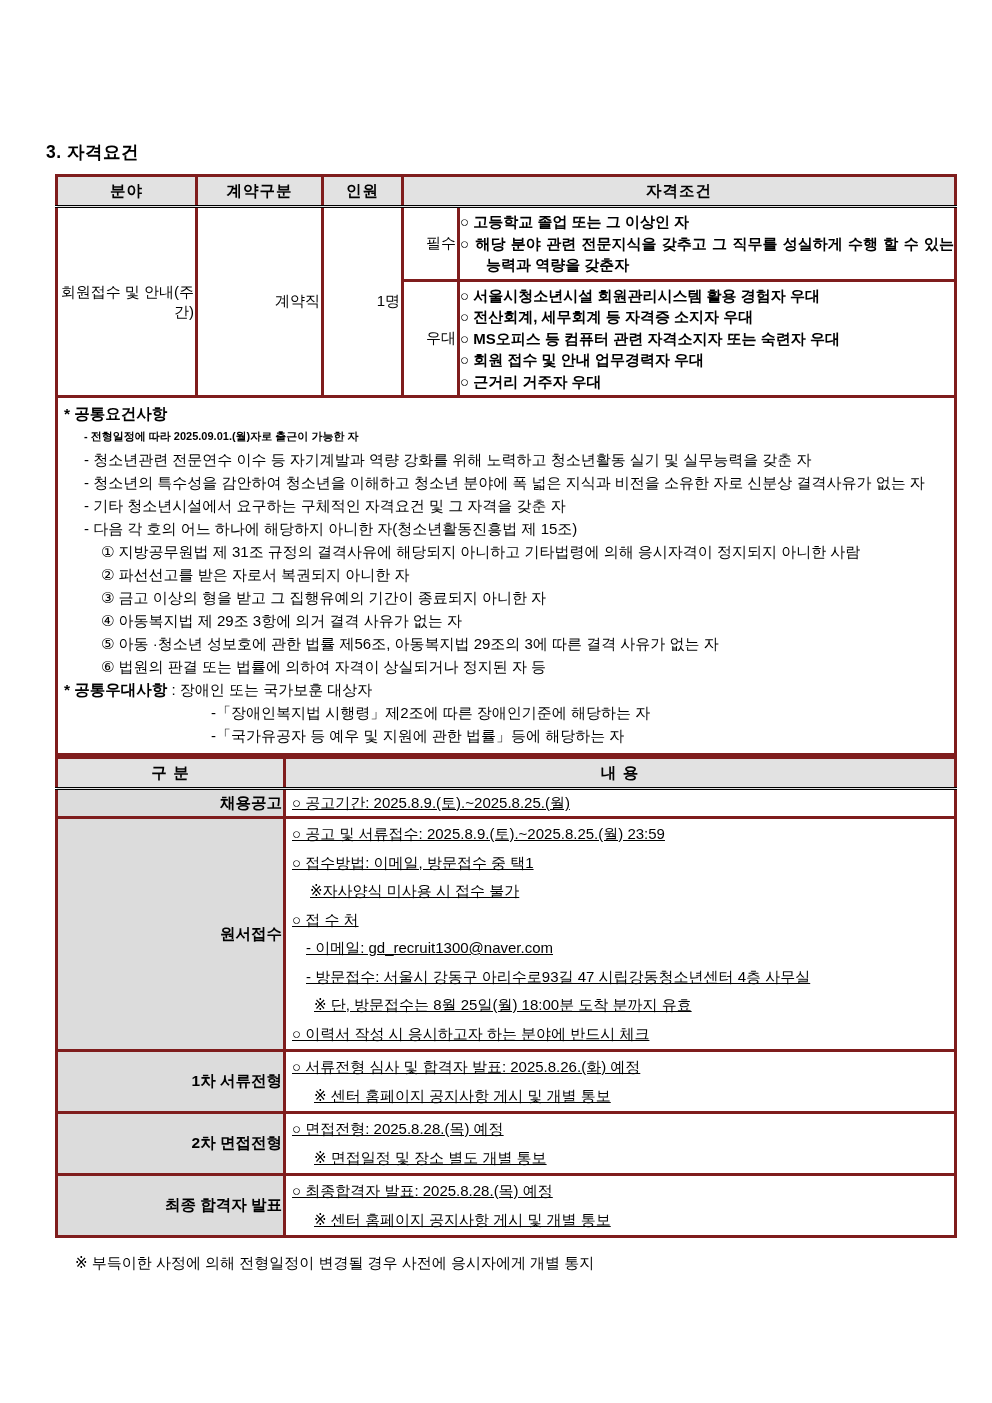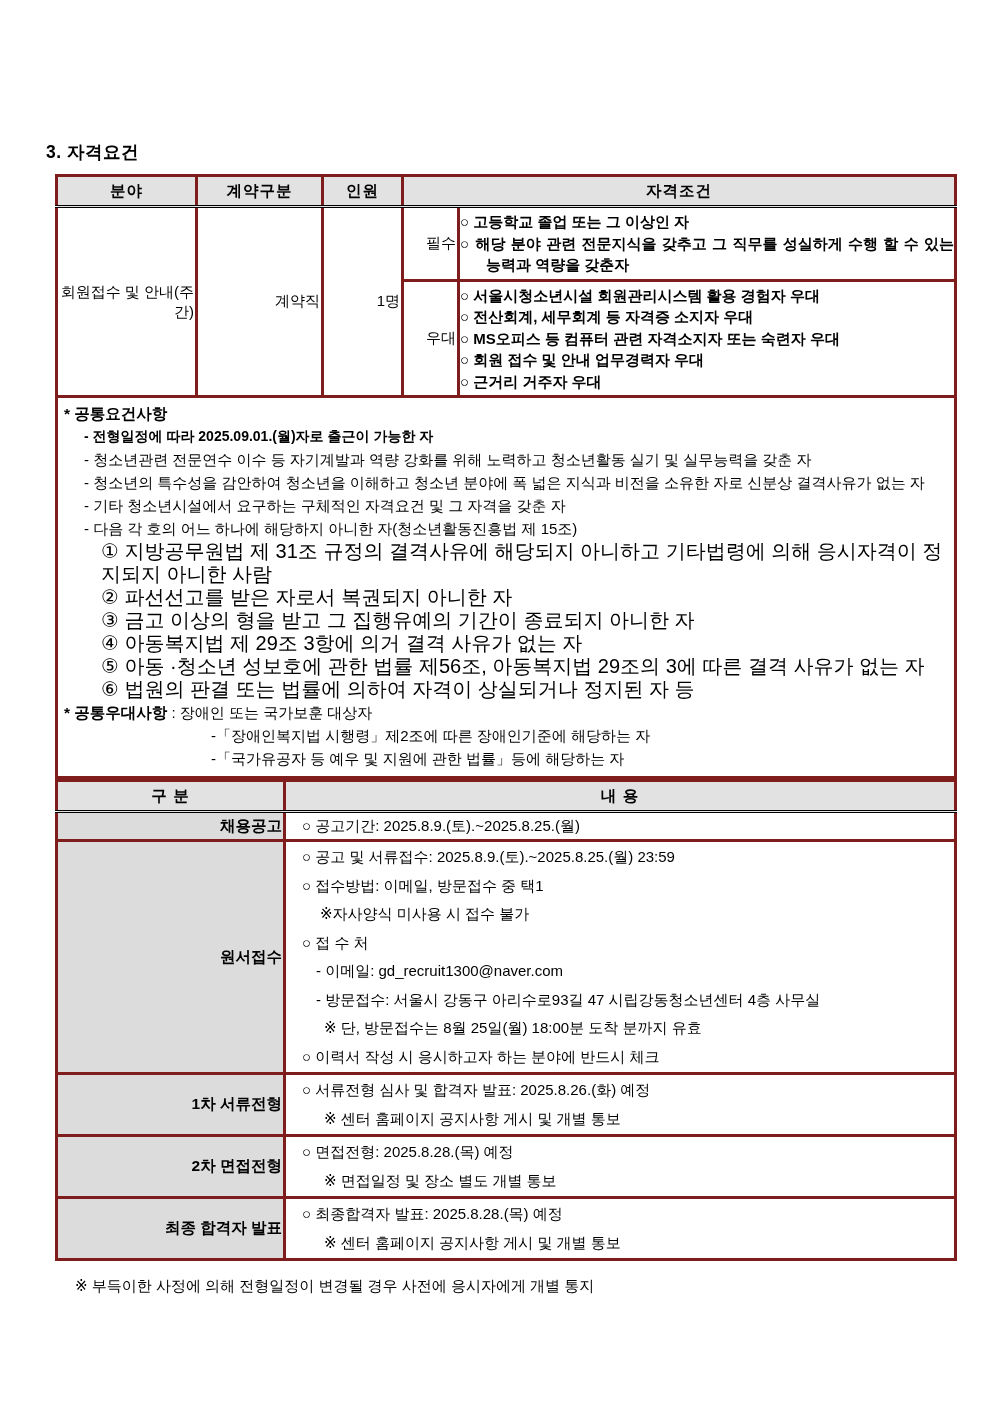--- a/index.html
+++ b/index.html
@@ -18,27 +18,27 @@
   .fieldcell{font-weight:normal;line-height:20px;}
   .sub{font-size:15px;}
   .cond{padding:3px 0;vertical-align:middle;}
   .bold{font-weight:bold;}
   .li{padding-left:26px;text-indent:-26px;line-height:21.5px;}
   .just{text-align:justify;}
 
   .common{padding:4px 8px 6px 6px;line-height:23px;vertical-align:top;}
   .ct{font-weight:bold;font-size:15.5px;}
   .dash{padding-left:37px;text-indent:-17px;font-size:15px;}
-  .dash.b1{font-weight:bold;font-size:14px;}
-  .num{padding-left:37px;font-size:20px;}
+  .dash.b1{font-weight:bold;font-size:11px;}
+  .num{padding-left:37px;font-size:15px;}
   .prefline{font-size:15px;}
   .pind{padding-left:147px;font-size:15px;}
 
   .t2 .lbl{background:#dcdcdc;font-weight:bold;text-align:right;vertical-align:middle;font-size:15.5px;}
-  .t2 .cont{padding:1px 14px;vertical-align:middle;}
+  .t2 .cont{padding:1px 4px;vertical-align:middle;text-decoration:underline;}
   .ln{line-height:28.5px;padding-left:2px;}
   .i1{padding-left:20px;}
   .i2{padding-left:16px;}
   .i3{padding-left:24px;}
   .row-simple .ln{line-height:24px;}
   .footnote{margin-top:16px;margin-left:20px;font-size:15px;}
 </style>
 </head>
 <body>
 

